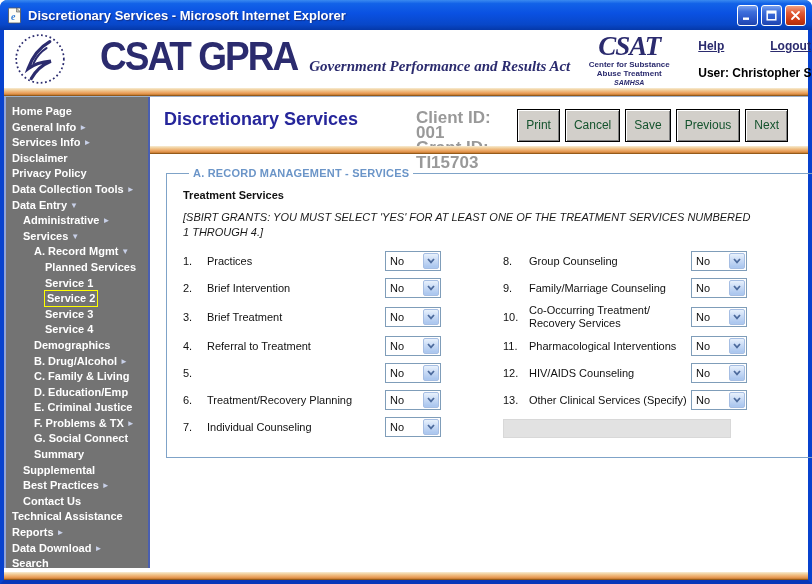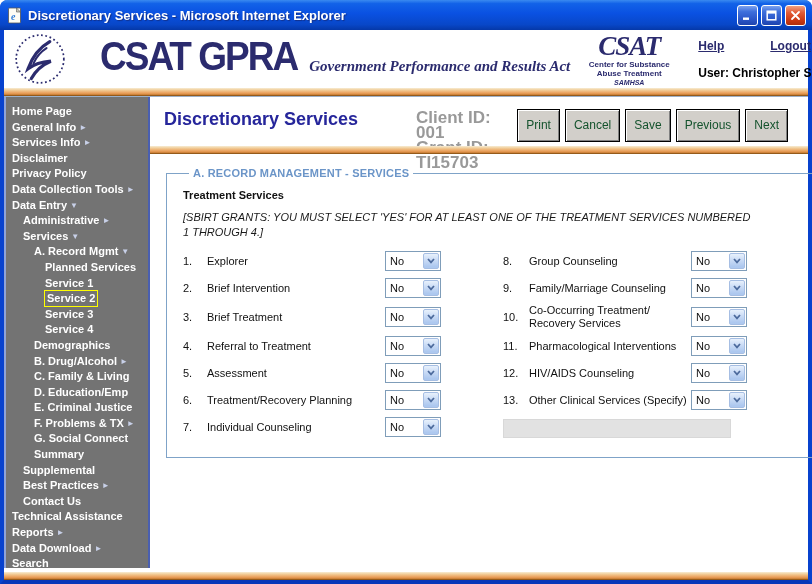--- a/index.html
+++ b/index.html
@@ -288,21 +288,21 @@
         <fieldset>
           <legend>A. RECORD MANAGEMENT - SERVICES</legend>
           <div class="subtitle">Treatment Services</div>
           <div class="note">[SBIRT GRANTS: YOU MUST SELECT 'YES' FOR AT LEAST ONE OF THE TREATMENT SERVICES NUMBERED</div>
           <div class="note">1 THROUGH 4.]</div>
 
           <div>
 
               <div class="svc-row">
                 <span class="c1">1.</span>
-                <span class="c2">Explorer</span>
+                <span class="c2">Practices</span>
                 <span class="c3 xp-select">
                   <span>No</span>
                   <span class="xp-btn">
                     <svg width="8" height="6" viewBox="0 0 8 6">
                       <path d="M1 1 L4 4.4 L7 1" fill="none" stroke="#4C6A9C" stroke-width="1.7"></path>
                     </svg>
                   </span>
                 </span>
                 <span class="c5">8.</span>
                 <span class="c6">Group Counseling</span>
@@ -384,21 +384,20 @@
                     <svg width="8" height="6" viewBox="0 0 8 6">
                       <path d="M1 1 L4 4.4 L7 1" fill="none" stroke="#4C6A9C" stroke-width="1.7"></path>
                     </svg>
                   </span>
                 </span>
 
               </div>
 
               <div class="svc-row">
                 <span class="c1">5.</span>
-                <span class="c2">Assessment</span>
                 <span class="c3 xp-select">
                   <span>No</span>
                   <span class="xp-btn">
                     <svg width="8" height="6" viewBox="0 0 8 6">
                       <path d="M1 1 L4 4.4 L7 1" fill="none" stroke="#4C6A9C" stroke-width="1.7"></path>
                     </svg>
                   </span>
                 </span>
                 <span class="c5">12.</span>
                 <span class="c6">HIV/AIDS Counseling</span>

